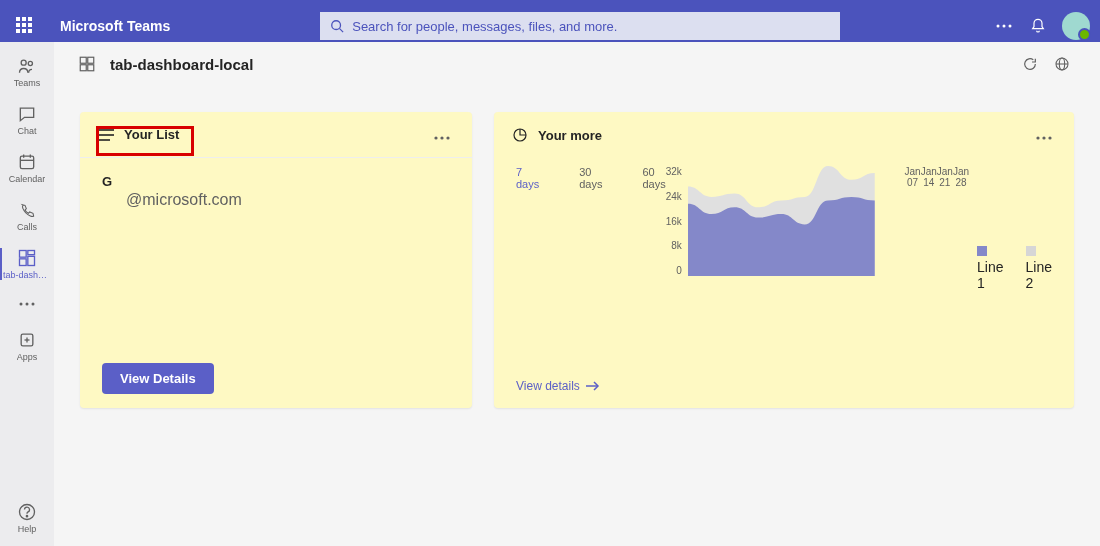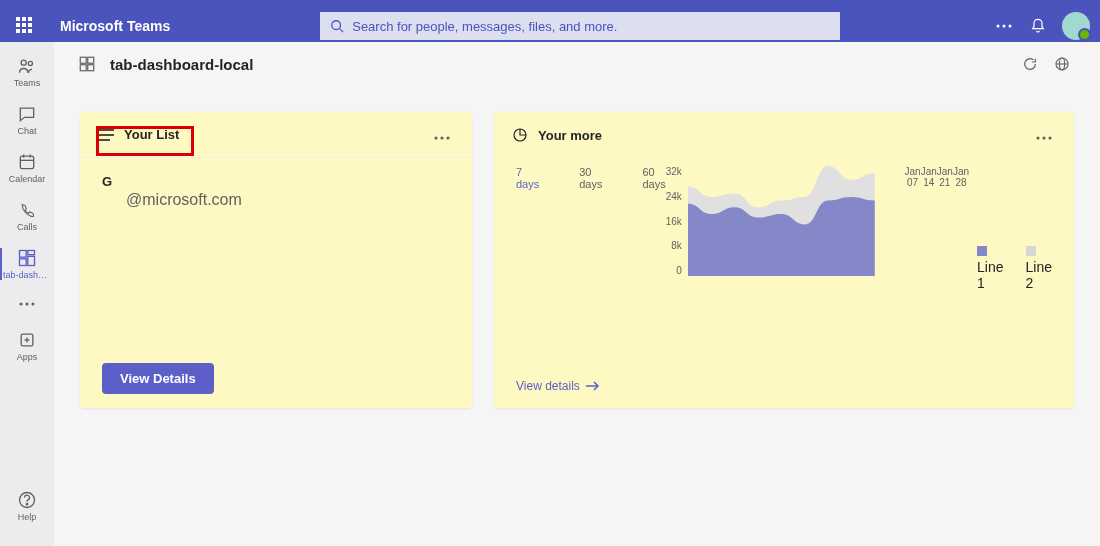--- a/index.html
+++ b/index.html
@@ -168,21 +168,21 @@
   </div>
   <div class="rail-item">
     <svg width="20" height="20" viewBox="0 0 24 24" fill="none" stroke="#616161" stroke-width="1.6">
         <rect x="5" y="5" width="14" height="14" rx="2"></rect>
         <line x1="12" y1="9" x2="12" y2="15"></line>
         <line x1="9" y1="12" x2="15" y2="12"></line>
       </svg>
     <span class="rail-label">Apps</span>
   </div>
   <div class="rail-spacer"></div>
-  <div class="rail-item" style="margin-bottom:16px">
+  <div class="rail-item" style="margin-bottom:4px">
     <svg width="20" height="20" viewBox="0 0 24 24" fill="none" stroke="#616161" stroke-width="1.6">
         <circle cx="12" cy="12" r="9"></circle>
         <path d="M9 9a3 3 0 1 1 4 3c-1 .5-1 1-1 2"></path>
         <circle cx="12" cy="17" r=".8" fill="#616161"></circle>
       </svg>
     <span class="rail-label">Help</span>
   </div>
 </div>
 
 <div class="page">

